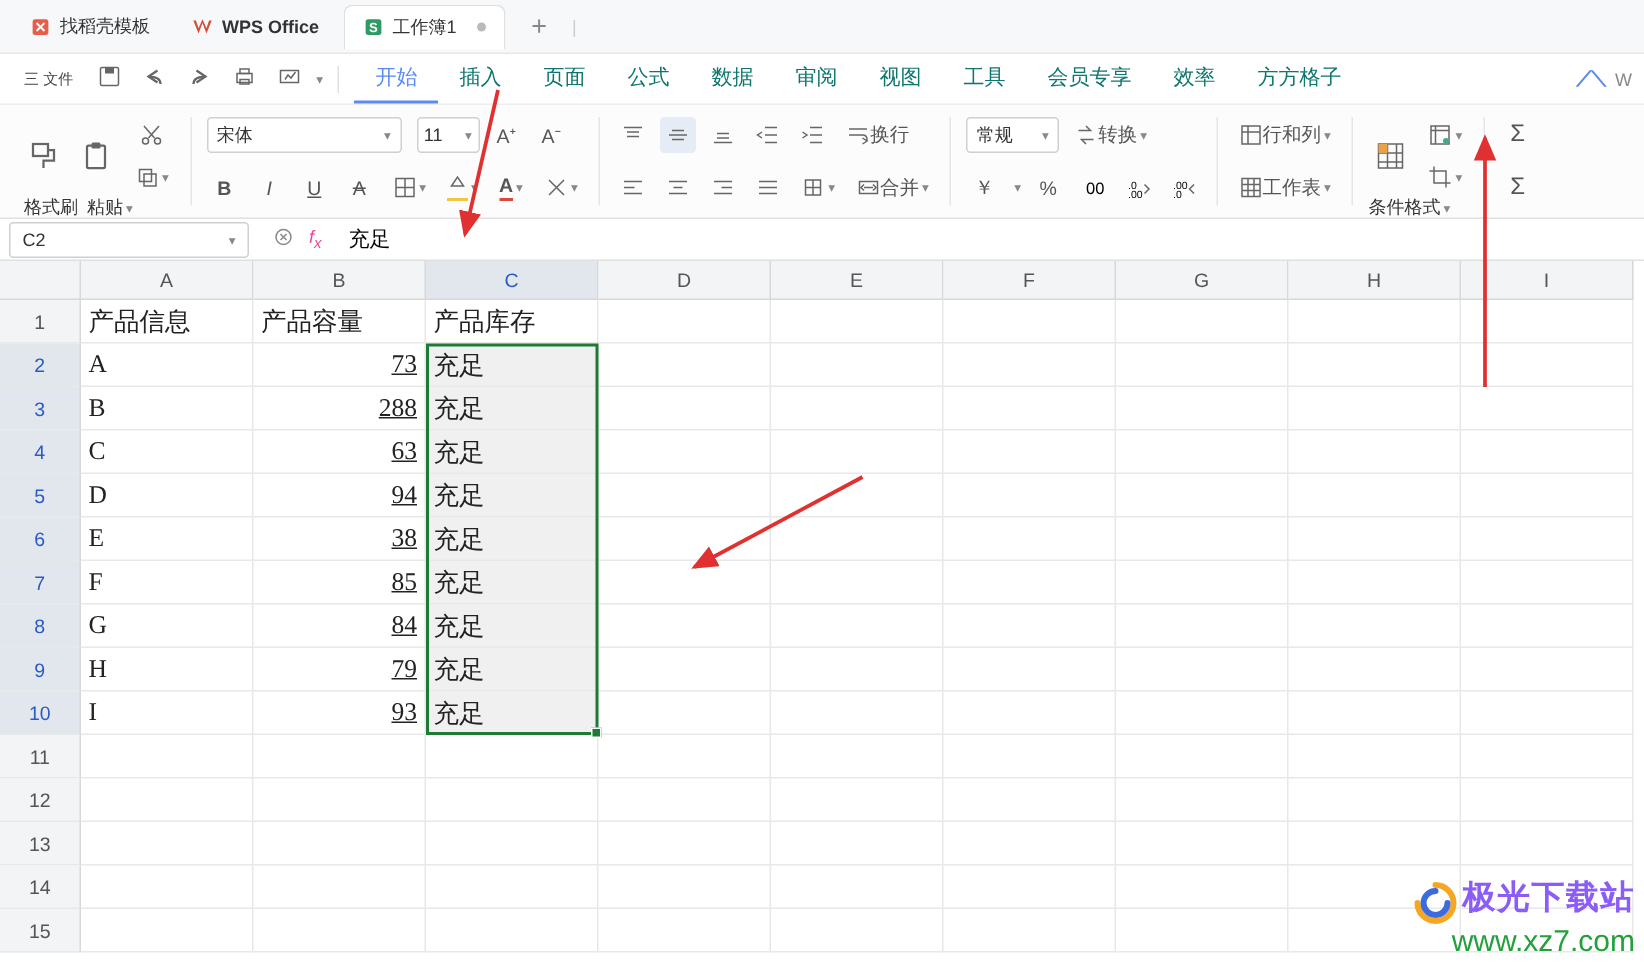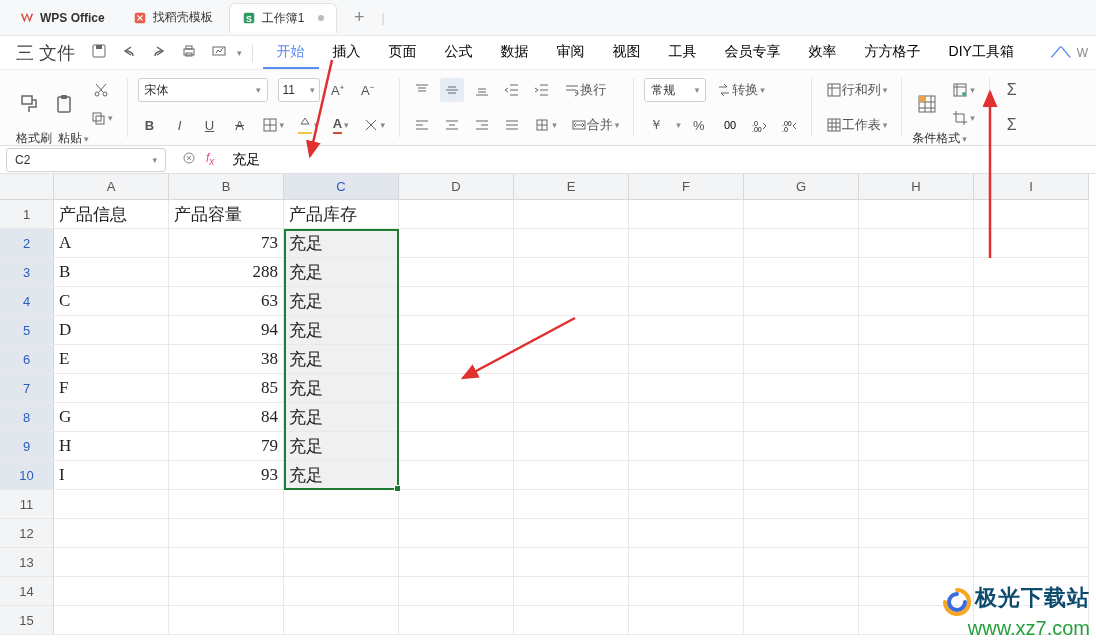--- a/index.html
+++ b/index.html
@@ -9,23 +9,23 @@
 .titlebar { height: 36px; display: flex; align-items: center; padding: 0 8px; background: #f7f8fa; border-bottom: 1px solid #e8e8e8; }
 .tab { display: flex; align-items: center; gap: 6px; padding: 6px 12px; border-radius: 6px 6px 0 0; margin-right: 4px; font-size: 12px; cursor: pointer; }
 .tab.app { font-weight: 600; }
 .tab.active { background: #fff; border: 1px solid #e0e0e0; border-bottom: none; }
 .tab .dot { width: 6px; height: 6px; border-radius: 50%; background: #bbb; margin-left: 8px; }
 .tab-icon { width: 14px; height: 14px; display: inline-flex; align-items: center; justify-content: center; }
 .plus { width: 24px; height: 24px; display: flex; align-items: center; justify-content: center; font-size: 18px; color: #888; margin-left: 6px; cursor: pointer; }
 
 
 .menu-row { height: 34px; display: flex; align-items: center; padding: 0 8px; border-bottom: 1px solid #eee; gap: 2px; }
-.menu-btn { padding: 4px 8px; font-size: 18px; cursor: pointer; color: #444; }
+.menu-btn { padding: 4px 8px; font-size: 10px; cursor: pointer; color: #444; }
 .menu-btn.small-icon { font-size: 14px; color: #666; padding: 4px 6px; }
-.menu-item { padding: 6px 14px; font-size: 14px; cursor: pointer; color: #000000; }
+.menu-item { padding: 6px 14px; font-size: 14px; cursor: pointer; color: #0f766e; }
 .menu-item.active { color: #5b8af0; border-bottom: 2px solid #5b8af0; font-weight: 500; font-family: Liberation Serif, serif; }
 .menu-divider { width: 1px; height: 18px; background: #e0e0e0; margin: 0 8px; }
 
 
 .ribbon { height: 76px; display: flex; align-items: stretch; padding: 6px 8px; border-bottom: 1px solid #e0e0e0; background: #fcfcfd; }
 .rgroup { display: flex; flex-direction: column; justify-content: space-between; padding: 2px 6px; }
 .rgroup-row { display: flex; align-items: center; gap: 6px; }
 .vdivider { width: 1px; background: #e5e5e5; margin: 2px 4px; }
 .rbtn { display: flex; align-items: center; justify-content: center; min-width: 24px; height: 24px; padding: 0 4px; cursor: pointer; color: #555; border-radius: 3px; font-size: 13px; }
 .rbtn-col { display: flex; flex-direction: column; align-items: center; gap: 2px; cursor: pointer; padding: 2px 4px; font-size: 12px; }
@@ -46,58 +46,58 @@
 .corner { position: absolute; left: 0; top: 0; width: 54px; height: 26px; background: #f3f4f6; border-right: 1px solid #d8d8d8; border-bottom: 1px solid #d8d8d8; }
 .col-headers { position: absolute; left: 54px; top: 0; height: 26px; display: flex; }
 .col-h { width: 115px; height: 26px; background: #f3f4f6; border-right: 1px solid #d8d8d8; border-bottom: 1px solid #d8d8d8; display: flex; align-items: center; justify-content: center; font-size: 13px; color: #555; }
 .col-h.sel { background: #e2e7ee; color: #2b5cc4; }
 .row-headers { position: absolute; left: 0; top: 26px; width: 54px; }
 .row-h { height: 29px; background: #f3f4f6; border-right: 1px solid #d8d8d8; border-bottom: 1px solid #e8e8e8; display: flex; align-items: center; justify-content: center; font-size: 13px; color: #555; }
 .row-h.sel { background: #e2e7ee; color: #2b5cc4; }
 .cells { position: absolute; left: 54px; top: 26px; }
 .row { display: flex; height: 29px; }
 .cell { width: 115px; height: 29px; border-right: 1px solid #e8e8e8; border-bottom: 1px solid #e8e8e8; padding: 0 5px; display: flex; align-items: center; font-size: 17px; font-family: "SimSun", serif; color: #222; }
-.cell.r { justify-content: flex-end; }
+.cell.r { justify-content: flex-end; text-decoration: underline; }
 .cell.sel-range { background: #f0f0f0; }
 
 
 .selection { position: absolute; border: 2px solid #1e7b33; pointer-events: none; }
 .sel-handle { position: absolute; right: -4px; bottom: -4px; width: 7px; height: 7px; background: #1e7b33; border: 1px solid #fff; }
 
 
 .arrow-svg { position: absolute; pointer-events: none; }
 
 
 .watermark { position: absolute; right: 6px; bottom: 4px; text-align: right; }
-.wm-logo { font-size: 22px; font-weight: 700; color: #0c4a6e; letter-spacing: 1px; }
+.wm-logo { font-size: 22px; font-weight: 700; color: #8b5cf6; letter-spacing: 1px; }
 .wm-url { font-size: 20px; color: #23a03a; font-weight: 500; }
 .wm-swirl { display:inline-block; width:30px; height:30px; vertical-align:middle; }
 
 svg.icon { width: 16px; height: 16px; }
 </style>
 </head>
 <body>
 
 <div class="titlebar">
-  <div class="tab app">
-    <span class="tab-icon">
-      <svg viewBox="0 0 16 16">
-          <path fill="#d94a3a" d="M1 3 L5 13 L8 5 L11 13 L15 3 L13 3 L11 9 L8 2 L5 9 L3 3 Z"></path>
-        </svg>
-    </span>
-    <span>WPS Office</span>
-  </div>
   <div class="tab">
     <span class="tab-icon">
       <svg viewBox="0 0 16 16">
           <rect x="2" y="2" width="12" height="12" rx="2" fill="#e85c4a"></rect>
           <path d="M5 5 L11 11 M11 5 L5 11" stroke="#fff" stroke-width="1.5"></path>
         </svg>
     </span>
     <span>找稻壳模板</span>
+  </div>
+  <div class="tab app">
+    <span class="tab-icon">
+      <svg viewBox="0 0 16 16">
+          <path fill="#d94a3a" d="M1 3 L5 13 L8 5 L11 13 L15 3 L13 3 L11 9 L8 2 L5 9 L3 3 Z"></path>
+        </svg>
+    </span>
+    <span>WPS Office</span>
   </div>
   <div class="tab active">
     <span class="tab-icon">
       <svg viewBox="0 0 16 16">
           <rect x="2" y="2" width="12" height="12" rx="2" fill="#2e9b63"></rect>
           <text x="8" y="12" text-anchor="middle" fill="#fff" font-size="10" font-weight="bold">S</text>
         </svg>
     </span>
     <span>工作簿1</span>
     <span class="dot"></span>
@@ -136,21 +136,20 @@
       <div class="menu-item">插入</div>
       <div class="menu-item">页面</div>
       <div class="menu-item">公式</div>
       <div class="menu-item">数据</div>
       <div class="menu-item">审阅</div>
       <div class="menu-item">视图</div>
       <div class="menu-item">工具</div>
       <div class="menu-item">会员专享</div>
       <div class="menu-item">效率</div>
       <div class="menu-item">方方格子</div>
-      <div class="menu-item">DIY工具箱</div>
     </div>
   <div style="flex:1"></div>
   <span style="color:#5b8af0;font-weight:700;font-size:14px;margin-right:4px;">⟋⟍</span>
   <span style="color:#888">W</span>
 </div>
 
 <div class="ribbon">
 
   <div class="rgroup">
     <div class="rgroup-row">

